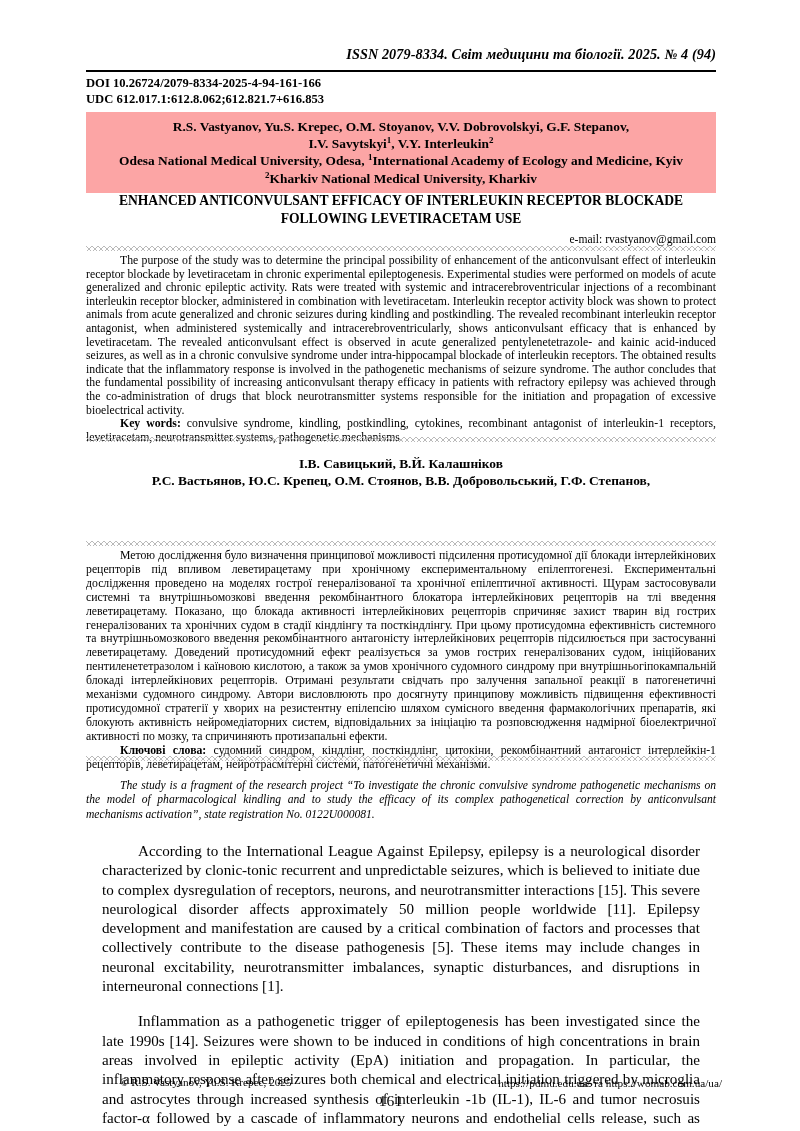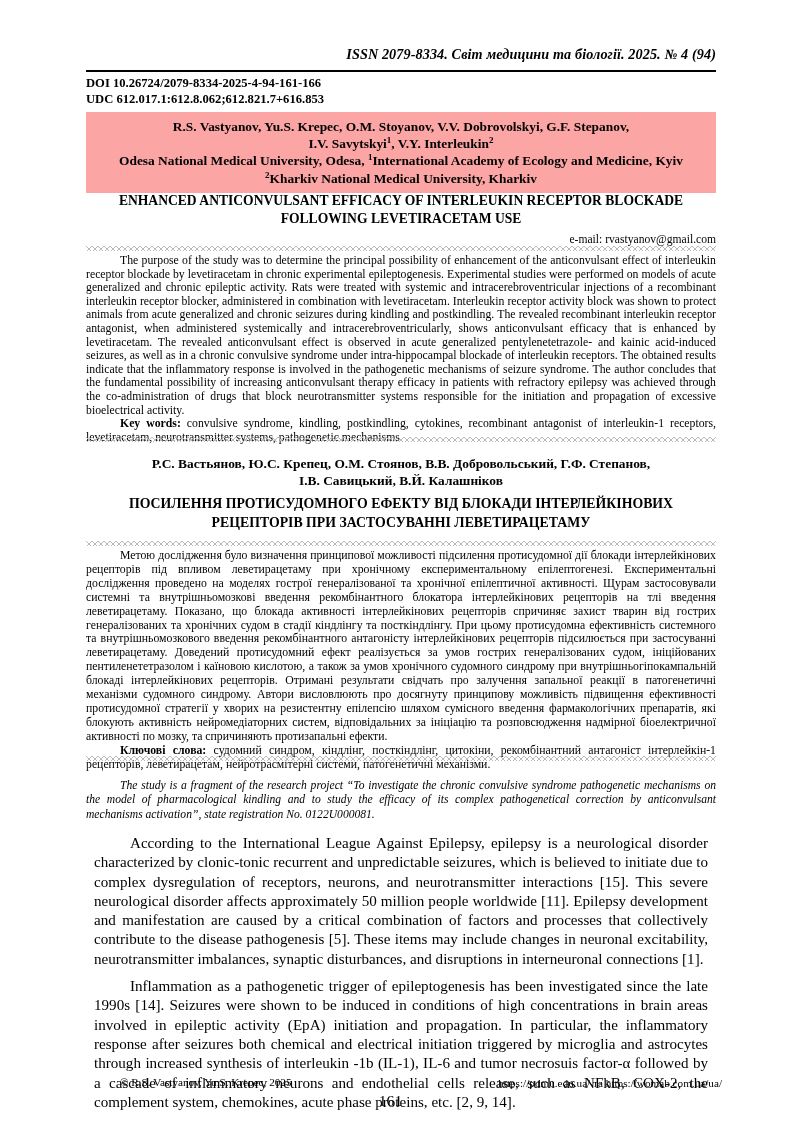--- a/index.html
+++ b/index.html
@@ -165,21 +165,21 @@
   
   .body-text {
     position: absolute;
     left: 86px;
     top: 826px;
     width: 630px;
     text-align: justify;
     font-size: 15.1px;
     line-height: 19.3px;
   }
-  .body-text p { margin: 8px; text-indent: 36px; }
+  .body-text p { margin: 16px; text-indent: 36px; }
 
   
   .footer-rule {
     position: absolute;
     left: 86px;
     top: 1074px;
     width: 630px;
     border-top: 0px solid #000;
   }
   .copyright {
@@ -229,25 +229,24 @@
   <div class="wavy" style="top:246px;"></div>
 
   <div class="abstract" style="top:254px;">
     <p class="ind">The purpose of the study was to determine the principal possibility of enhancement of the anticonvulsant effect of interleukin receptor blockade by levetiracetam in chronic experimental epileptogenesis. Experimental studies were performed on models of acute generalized and chronic epileptic activity. Rats were treated with systemic and intracerebroventricular injections of a recombinant interleukin receptor blocker, administered in combination with levetiracetam. Interleukin receptor activity block was shown to protect animals from acute generalized and chronic seizures during kindling and postkindling. The revealed recombinant interleukin receptor antagonist, when administered systemically and intracerebroventricularly, shows anticonvulsant efficacy that is enhanced by levetiracetam. The revealed anticonvulsant effect is observed in acute generalized pentylenetetrazole- and kainic acid-induced seizures, as well as in a chronic convulsive syndrome under intra-hippocampal blockade of interleukin receptors. The obtained results indicate that the inflammatory response is involved in the pathogenetic mechanisms of seizure syndrome. The author concludes that the fundamental possibility of increasing anticonvulsant therapy efficacy in patients with refractory epilepsy was achieved through the co-administration of drugs that block neurotransmitter systems responsible for the initiation and propagation of excessive bioelectrical activity.</p>
     <p class="ind"><b>Key words:</b><span> convulsive syndrome, kindling, postkindling, cytokines, recombinant antagonist of interleukin-1 receptors, levetiracetam, neurotransmitter systems, pathogenetic mechanisms.</span></p>
   </div>
 
   <div class="wavy" style="top:437px;"></div>
 
   <div class="authors-ua">
+    <div>І.В. Савицький, В.Й. Калашніков</div>
     <div>Р.С. Вастьянов, Ю.С. Крепец, О.М. Стоянов, В.В. Добровольський, Г.Ф. Степанов,</div>
-    <div>І.В. Савицький, В.Й. Калашніков</div>
-  </div>
-
-  <div class="title-ua">ПОСИЛЕННЯ ПРОТИСУДОМНОГО ЕФЕКТУ ВІД БЛОКАДИ ІНТЕРЛЕЙКІНОВИХ РЕЦЕПТОРІВ ПРИ ЗАСТОСУВАННІ ЛЕВЕТИРАЦЕТАМУ</div>
+  </div>
+
 
   <div class="wavy" style="top:541px;"></div>
 
   <div class="abstract-ua" style="top:549px;">
     <p class="ind">Метою дослідження було визначення принципової можливості підсилення протисудомної дії блокади інтерлейкінових рецепторів під впливом леветирацетаму при хронічному експериментальному епілептогенезі. Експериментальні дослідження проведено на моделях гострої генералізованої та хронічної епілептичної активності. Щурам застосовували системні та внутрішньомозкові введення рекомбінантного блокатора інтерлейкінових рецепторів на тлі введення леветирацетаму. Показано, що блокада активності інтерлейкінових рецепторів спричиняє захист тварин від гострих генералізованих та хронічних судом в стадії кіндлінгу та посткіндлінгу. При цьому протисудомна ефективність системного та внутрішньомозкового введення рекомбінантного антагоністу інтерлейкінових рецепторів підсилюється при застосуванні леветирацетаму. Доведений протисудомний ефект реалізується за умов гострих генералізованих судом, ініційованих пентиленететразолом і каїновою кислотою, а також за умов хронічного судомного синдрому при внутрішньогіпокампальній блокаді інтерлейкінових рецепторів. Отримані результати свідчать про залучення запальної реакції в патогенетичні механізми судомного синдрому. Автори висловлюють про досягнуту принципову можливість підвищення ефективності протисудомної стратегії у хворих на резистентну епілепсію шляхом сумісного введення фармакологічних препаратів, які блокують активність нейромедіаторних систем, відповідальних за ініціацію та розповсюдження надмірної біоелектричної активності по мозку, та спричиняють протизапальні ефекти.</p>
     <p class="ind"><b>Ключові слова:</b><span> судомний синдром, кіндлінг, посткіндлінг, цитокіни, рекомбінантний антагоніст інтерлейкін-1 рецепторів, леветирацетам, нейротрасмітерні системи, патогенетичні механізми.</span></p>
   </div>
 
   <div class="wavy" style="top:756px;"></div>
 

